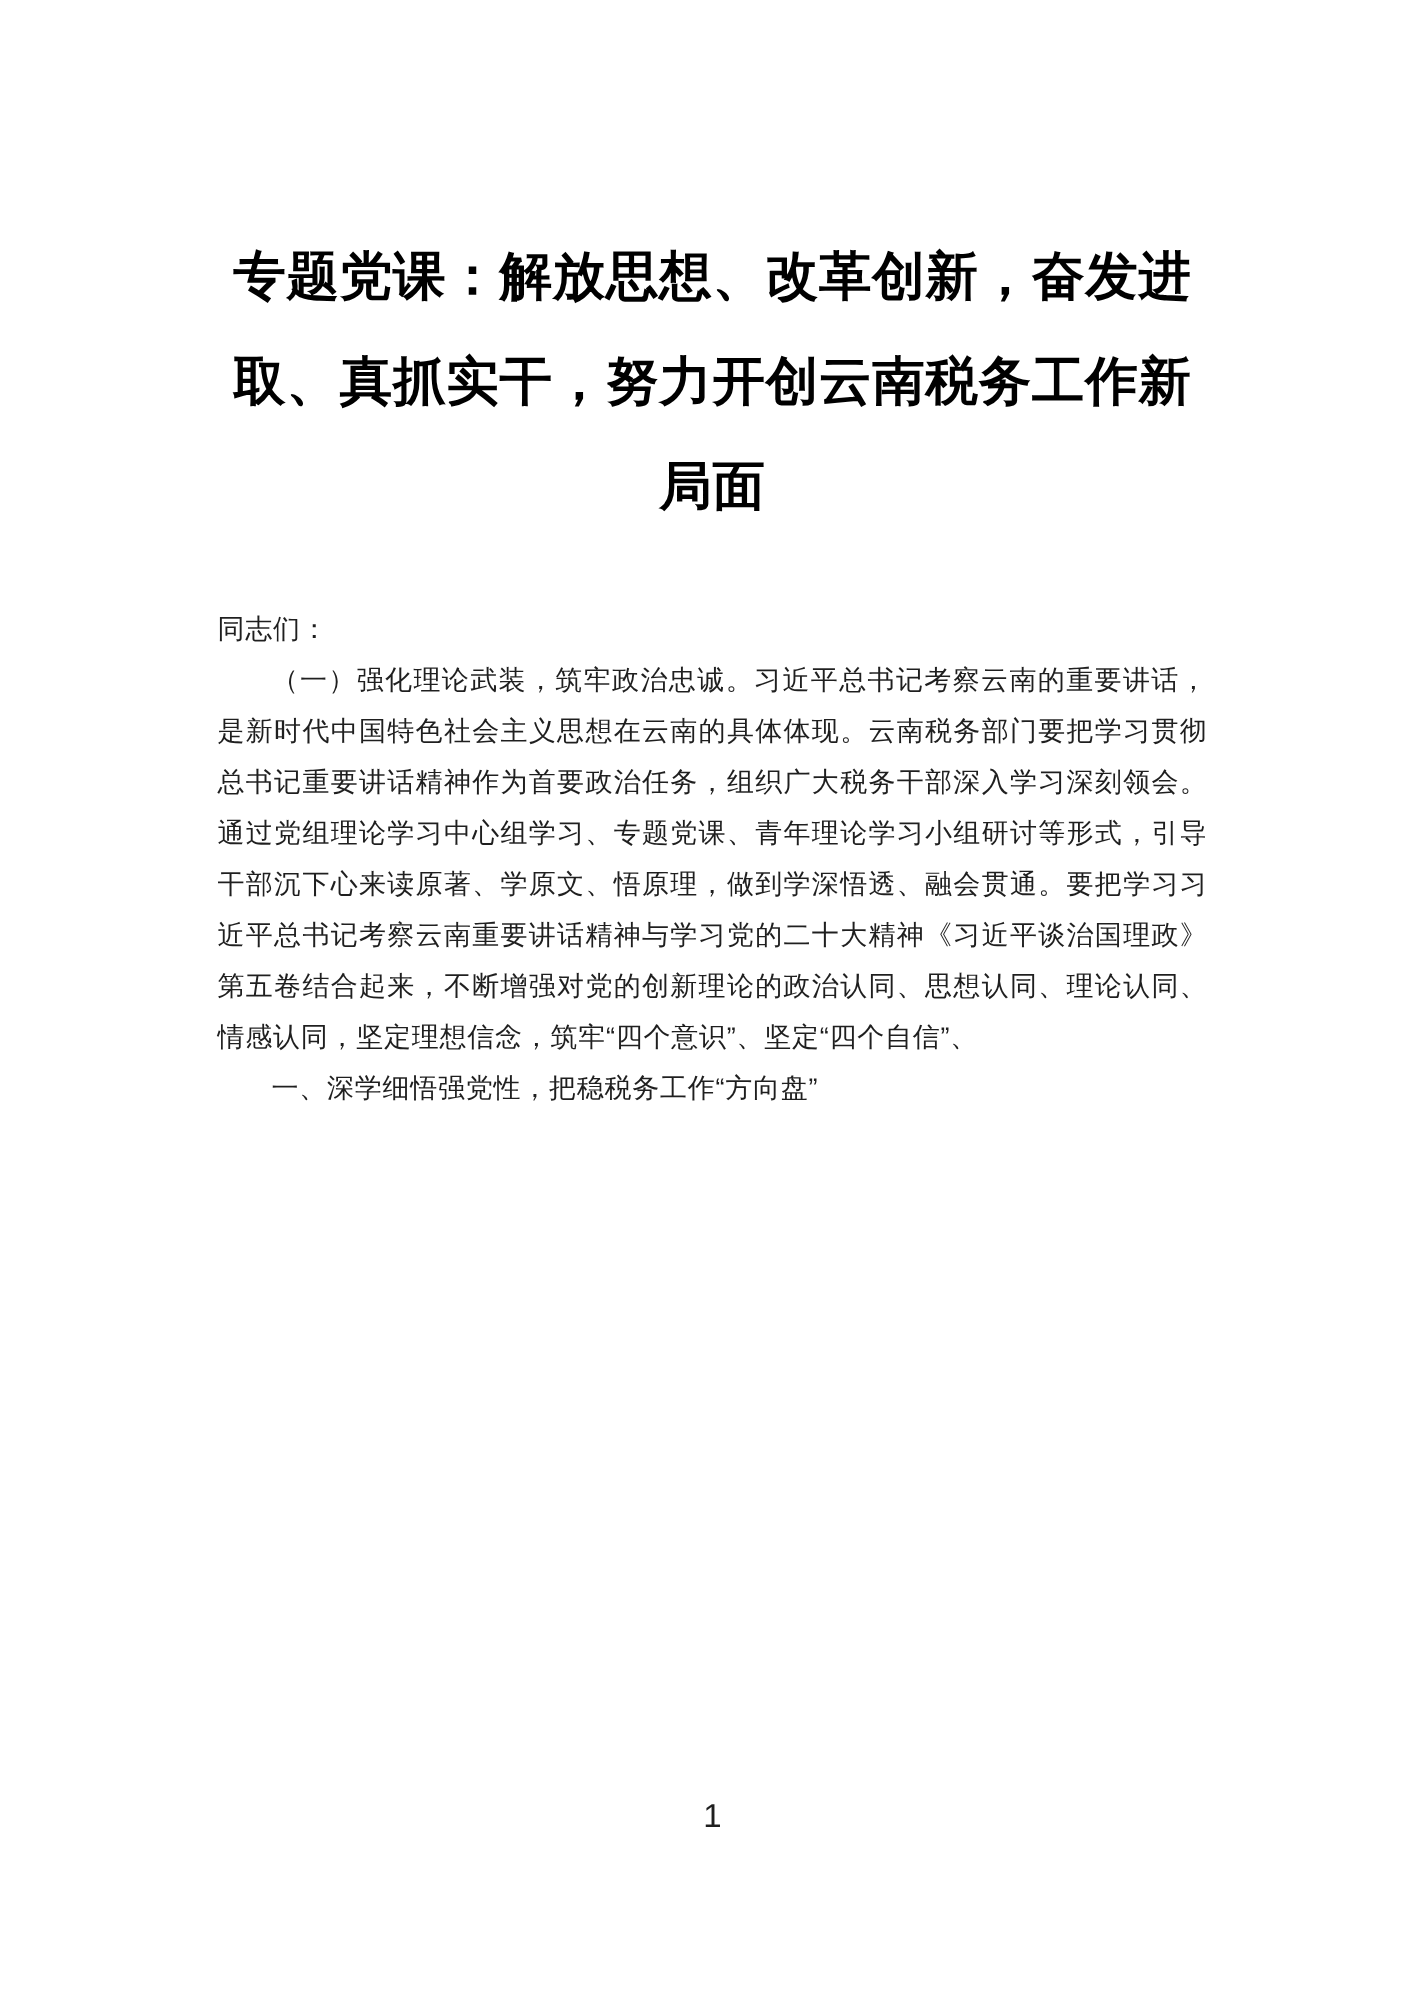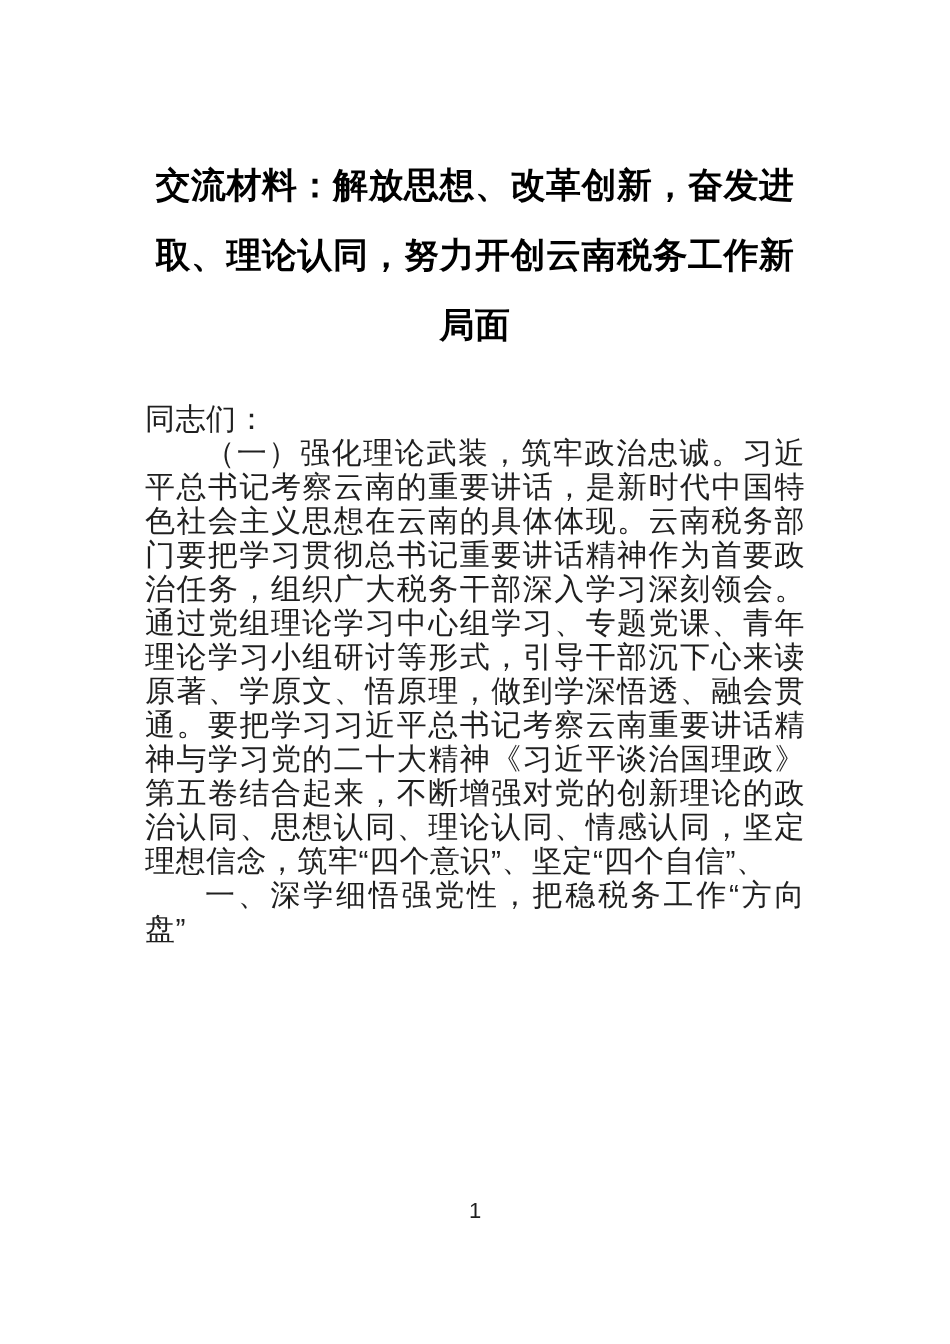--- a/index.html
+++ b/index.html
@@ -28,21 +28,21 @@
     font-size: 35px;
     font-weight: 700;
     color: #000000;
     text-align: center;
     line-height: 2.0;
     letter-spacing: 0.5px;
     margin: 0 0 42px 0;
   }
   .body-text p {
     margin: 0;
-    font-size: 30px;
+    font-size: 18px;
     line-height: 34px;
     text-align: justify;
     text-justify: inter-ideograph;
     word-break: break-all;
     letter-spacing: 0.5px;
   }
   .body-text p.indent {
     text-indent: 2em;
   }
   .page-number {
@@ -53,21 +53,21 @@
     text-align: center;
     font-size: 22px;
     color: #1f1f1f;
   }
 </style>
 </head>
 <body>
 
 <div class="page">
   <div class="content">
-    <h1 class="doc-title">交流材料：解放思想、改革创新，奋发进取、理论认同，努力开创云南税务工作新局面</h1>
+    <h1 class="doc-title">专题党课：解放思想、改革创新，奋发进取、真抓实干，努力开创云南税务工作新局面</h1>
 
     <div class="body-text">
       <p>同志们：</p>
       <p class="indent">（一）强化理论武装，筑牢政治忠诚。习近平总书记考察云南的重要讲话，是新时代中国特色社会主义思想在云南的具体体现。云南税务部门要把学习贯彻总书记重要讲话精神作为首要政治任务，组织广大税务干部深入学习深刻领会。通过党组理论学习中心组学习、专题党课、青年理论学习小组研讨等形式，引导干部沉下心来读原著、学原文、悟原理，做到学深悟透、融会贯通。要把学习习近平总书记考察云南重要讲话精神与学习党的二十大精神《习近平谈治国理政》第五卷结合起来，不断增强对党的创新理论的政治认同、思想认同、理论认同、情感认同，坚定理想信念，筑牢“四个意识”、坚定“四个自信”、</p>
       <p class="indent">一、深学细悟强党性，把稳税务工作“方向盘”</p>
     </div>
   </div>
 
   <div class="page-number">1</div>
 </div>

